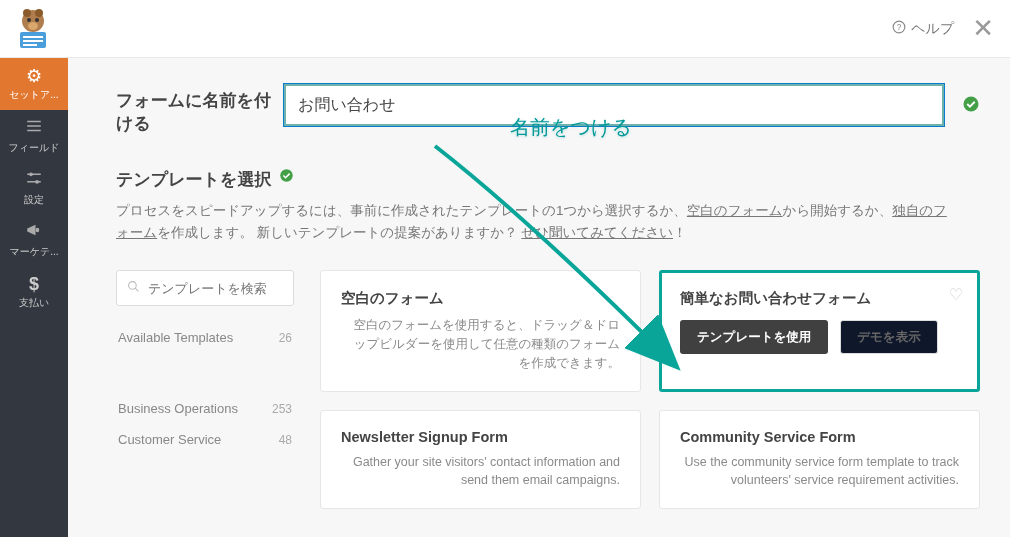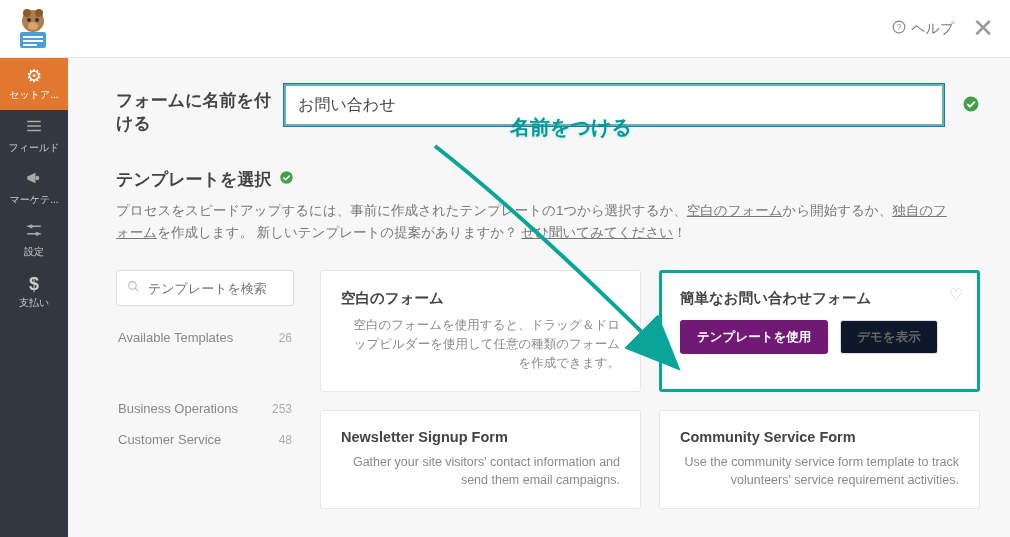--- a/index.html
+++ b/index.html
@@ -11,21 +11,21 @@
 .sidebar { position: absolute; left: 0; top: 58px; width: 68px; bottom: 0; background: #333840; }
 .sidebar-item { display: flex; flex-direction: column; align-items: center; justify-content: center; height: 52px; color: #ccc; font-size: 10px; cursor: pointer; gap: 3px; }
 .sidebar-item.active { background: #e27730; color: #fff; }
 .sidebar-item .icon { font-size: 18px; line-height: 1; }
 .main { position: absolute; left: 68px; top: 58px; right: 0; bottom: 0; background: #f7f7f7; padding: 26px 30px 0 48px; overflow: hidden; }
 .name-row { display: flex; align-items: flex-start; gap: 8px; margin-bottom: 32px; }
 .name-label { width: 160px; font-size: 17px; font-weight: 700; color: #444; line-height: 1.35; padding-top: 6px; }
 .name-input-wrap { position: relative; flex: 1; }
 .name-input { width: 100%; height: 42px; border: 2px solid #6eb2ad; outline: 1px solid #0a7ccb; font-size: 16px; padding: 0 12px; color: #444; background:#fff; }
 .valid-icon { color: #43a047; font-size: 18px; margin-left: 10px; margin-top: 11px; }
-.section-title-row { display: flex; align-items: center; gap: 8px; }
+.section-title-row { display: flex; align-items: flex-start; gap: 8px; }
 .section-title { font-size: 17px; font-weight: 700; color: #444; }
 .section-check { color: #43a047; font-size: 15px; }
 .section-desc { font-size: 13.5px; color: #777; margin-top: 9px; line-height: 1.65; max-width: 840px; }
 .section-desc .lnk { text-decoration: underline; color: #777; cursor: pointer; }
 .templates-area { display: flex; gap: 26px; margin-top: 26px; }
 .templates-left { width: 178px; flex-shrink: 0; }
 .search-box { border: 1px solid #ddd; border-radius: 3px; background: #fff; height: 36px; display: flex; align-items: center; padding: 14px 10px; color: #bbb; font-size: 13px; gap: 8px; margin-bottom: 16px; }
 .search-box input { border: 0; outline: 0; width: 100%; font-size: 13px; color: #444; }
 .cat-row { display: flex; justify-content: space-between; align-items: center; padding: 8px 2px; font-size: 13px; cursor: pointer; }
 .cat-row .cnt { color: #aaa; font-size: 12px; }
@@ -33,24 +33,24 @@
 .cat-row.active .cnt { color: #0a7ccb; }
 .cat-row.avail { color: #888; }
 .cat-spacer { height: 40px; }
 .cards-col { flex: 1; display: grid; grid-template-columns: 1fr 1fr; gap: 18px; align-content: start; }
 .card { background: #fff; border: 1px solid #e6e6e6; border-radius: 3px; padding: 18px 20px; position: relative; }
 .card.highlight { border: 3px solid #0aa599; border-radius: 3px; padding: 16px 18px; }
 .card-title { font-size: 14.5px; font-weight: 700; color: #444; margin-bottom: 8px; }
 .card-desc { font-size: 12.5px; color: #8a8a8a; line-height: 1.5; text-align: right; }
 .card-buttons { display: flex; gap: 12px; margin-top: 12px; }
 .btn { height: 34px; padding: 0 16px; font-size: 12.5px; border-radius: 3px; border: 1px solid transparent; cursor: pointer; font-weight: 600; }
-.btn-primary { background: #701a75; color: #fff; }
+.btn-primary { background: #404040; color: #fff; }
 .btn-secondary { background: #0f172a; border-color: #ddd; color: #666; }
 .heart { position: absolute; top: 12px; right: 14px; color: #ccc; font-size: 16px; cursor: pointer; }
-.annotation-text { position: absolute; top: 114px; left: 510px; font-size: 20px; color: #009999; font-weight: 700; text-shadow: 0 1px 3px rgba(0,150,150,0.25); pointer-events: none; z-index: 50; }
+.annotation-text { position: absolute; top: 114px; left: 510px; font-size: 20px; color: #009999; font-weight: 400; text-shadow: 0 1px 3px rgba(0,150,150,0.25); pointer-events: none; z-index: 50; }
 .arrow-svg { position: absolute; left: 430px; top: 140px; pointer-events: none; z-index: 49; }
 </style>
 </head>
 <body>
 
 <div class="topbar">
   <div class="logo">
     <svg viewBox="0 0 46 46" width="46" height="46">
       <circle cx="23" cy="15" r="11" fill="#b07d4f"></circle>
       <circle cx="17" cy="7" r="4" fill="#8b5a2b"></circle>
@@ -89,36 +89,36 @@
           <rect x="3" y="5" width="18" height="2" fill="#aaa"></rect>
           <rect x="3" y="11" width="18" height="2" fill="#aaa"></rect>
           <rect x="3" y="17" width="18" height="2" fill="#aaa"></rect>
         </svg>
     </span>
     <span>フィールド</span>
   </div>
   <div class="sidebar-item">
     <span class="icon">
       <svg width="18" height="18" viewBox="0 0 24 24">
-          <path d="M3 10 L14 5 L14 19 L3 14 Z" fill="#aaa"></path>
-          <rect x="14" y="9" width="5" height="6" rx="3" fill="#aaa"></rect>
-        </svg>
-    </span>
-    <span>マーケテ...</span>
-  </div>
-  <div class="sidebar-item">
-    <span class="icon">
-      <svg width="18" height="18" viewBox="0 0 24 24">
           <rect x="3" y="6" width="18" height="2" fill="#aaa"></rect>
           <circle cx="8" cy="7" r="2.5" fill="#aaa"></circle>
           <rect x="3" y="16" width="18" height="2" fill="#aaa"></rect>
           <circle cx="16" cy="17" r="2.5" fill="#aaa"></circle>
         </svg>
     </span>
     <span>設定</span>
+  </div>
+  <div class="sidebar-item">
+    <span class="icon">
+      <svg width="18" height="18" viewBox="0 0 24 24">
+          <path d="M3 10 L14 5 L14 19 L3 14 Z" fill="#aaa"></path>
+          <rect x="14" y="9" width="5" height="6" rx="3" fill="#aaa"></rect>
+        </svg>
+    </span>
+    <span>マーケテ...</span>
   </div>
   <div class="sidebar-item">
     <span class="icon" style="font-weight:bold;">$</span>
     <span>支払い</span>
   </div>
 </div>
 
 <div class="main">
   <div class="name-row">
     <div class="name-label">フォームに名前を付ける</div>

